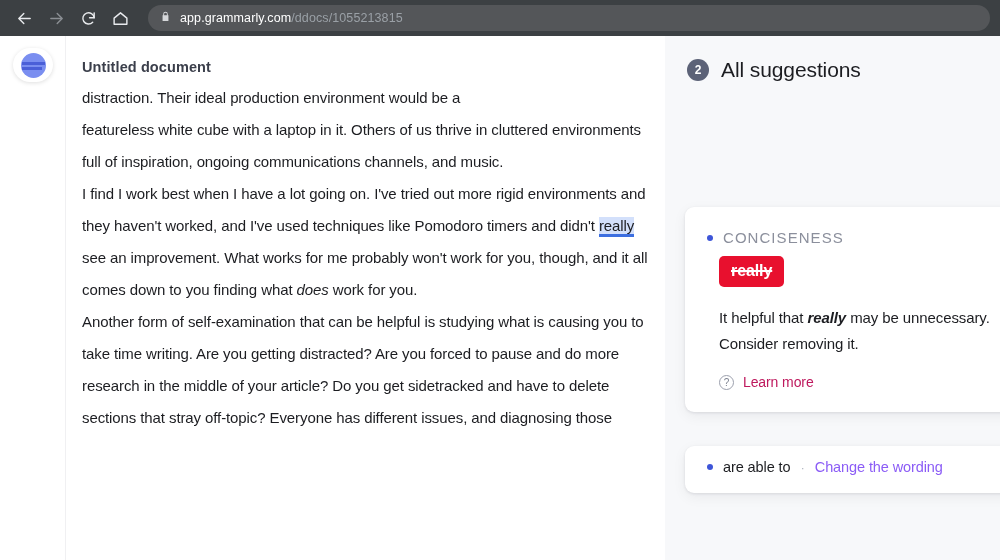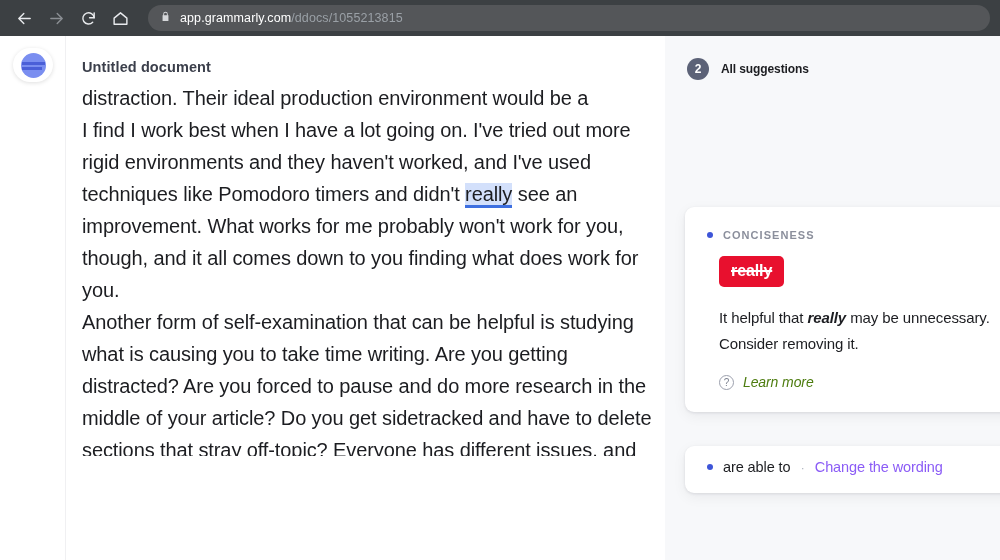--- a/index.html
+++ b/index.html
@@ -116,31 +116,31 @@
     font-weight: bold;
     color: #3b3f4b;
     letter-spacing: .1px;
   }
   #doc-body {
     position: absolute;
     top: 46px; left: 16px;
     width: 570px;
   }
   #doc-body p {
-    font-size: 20px;
+    font-size: 15px;
     line-height: 32px;
     color: #1c1d21;
     letter-spacing: -.1px;
   }
   .faded-line {
     color: #e9eaec;
     white-space: nowrap;
     overflow: hidden;
   }
-  .ital { }
+  .ital { font-style: italic; }
   .hl {
     background: #d3e0fb;
     border-bottom: 3px solid #3d6fe0;
     padding-bottom: 0px;
   }
 
   
   #sidebar {
     position: absolute;
     top: 0; left: 665px;
@@ -159,22 +159,22 @@
   #count-badge {
     width: 22px; height: 22px;
     border-radius: 50%;
     background: #5c6277;
     color: #ffffff;
     font-size: 12px;
     font-weight: bold;
     display: flex; align-items: center; justify-content: center;
   }
   #panel-title {
-    font-size: 12px;
-    font-weight: bold;
+    font-size: 21px;
+    font-weight: normal;
     color: #1c1d21;
     letter-spacing: -.1px;
   }
 
   .card {
     position: absolute;
     left: 20px;
     width: 348px;
     background: #ffffff;
     border-radius: 9px;
@@ -188,22 +188,22 @@
     top: 22px; left: 22px;
     display: flex; align-items: center; gap: 10px;
   }
   .cat-dot {
     width: 6px; height: 6px;
     border-radius: 50%;
     background: #3d55d8;
     flex: 0 0 auto;
   }
   .cat-label {
-    font-size: 11px;
-    font-weight: bold;
+    font-size: 15px;
+    font-weight: normal;
     color: #8b8f9c;
     letter-spacing: 1.05px;
   }
   #replace-chip {
     position: absolute;
     top: 49px; left: 34px;
     background: #e8102e;
     border-radius: 5px;
     padding: 6px 12px 7px;
     color: #ffffff;
@@ -232,23 +232,22 @@
     width: 15px; height: 15px;
     border: 1.3px solid #9ca0ad;
     border-radius: 50%;
     color: #7d8290;
     font-size: 10px;
     display: flex; align-items: center; justify-content: center;
     flex: 0 0 auto;
   }
   #learn-more .lbl {
     font-size: 14px;
-    color: #4d7c0f;
-    letter-spacing: -.1px;
-    font-style: italic;
+    color: #be185d;
+    letter-spacing: -.1px;
   }
 
   #card-wording .row {
     position: absolute;
     top: 13px; left: 22px;
     display: flex; align-items: center; gap: 10px;
     white-space: nowrap;
   }
   .word-main { font-size: 14.5px; font-weight: normal; color: #1c1d21; letter-spacing: -.1px; }
   .word-sep  { font-size: 13px; color: #b3b7c2; }
@@ -311,20 +310,21 @@
       <div class="mark"></div>
     </div>
   </div>
 
   <div id="doc-pane">
     <div id="doc-title">Untitled document</div>
 
     <div id="doc-body">
       <p class="faded-line">distraction. Their ideal production environment would be a</p>
 
+      <p><span>featureless white cube with a laptop in it. Others of us thrive in cluttered environments full of inspiration, ongoing communications channels, and music.</span></p>
 
       <p><span>I find I work best when I have a lot going on. I've tried out more rigid environments and they haven't worked, and I've used techniques like Pomodoro timers and didn't </span><span class="hl">really</span><span> see an improvement. What works for me probably won't work for you, though, and it all comes down to you finding what </span><span class="ital">does</span><span> work for you.</span></p>
 
       <p><span>Another form of self-examination that can be helpful is studying what is causing you to take time writing. Are you getting distracted? Are you forced to pause and do more research in the middle of your article? Do you get sidetracked and have to delete sections that stray off-topic? Everyone has different issues, and diagnosing those</span></p>
     </div>
   </div>
 
   <div id="sidebar">
 
     <div id="panel-header">

